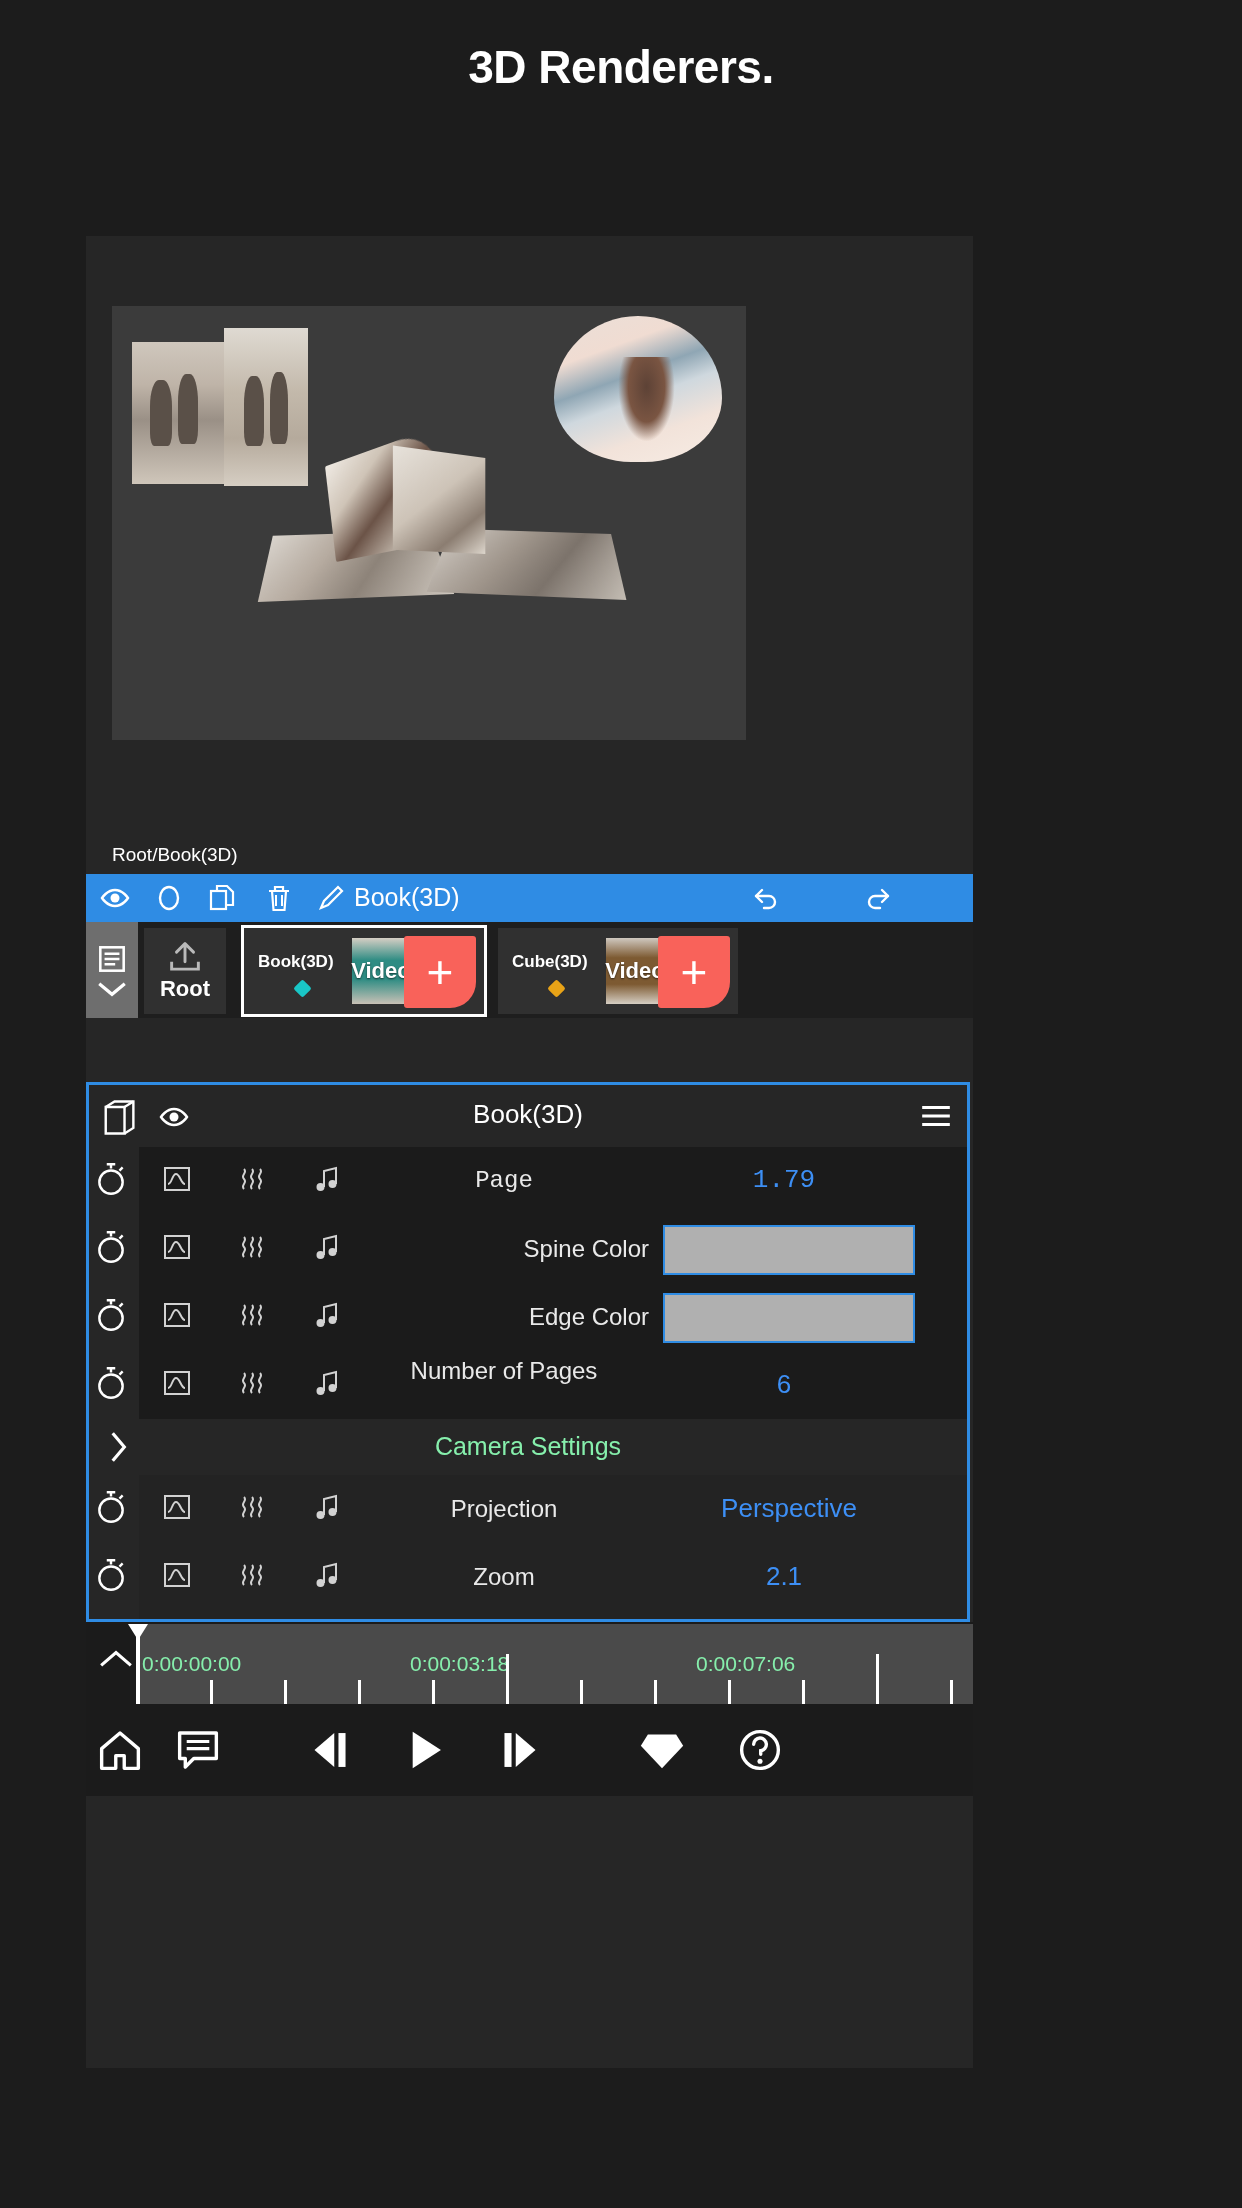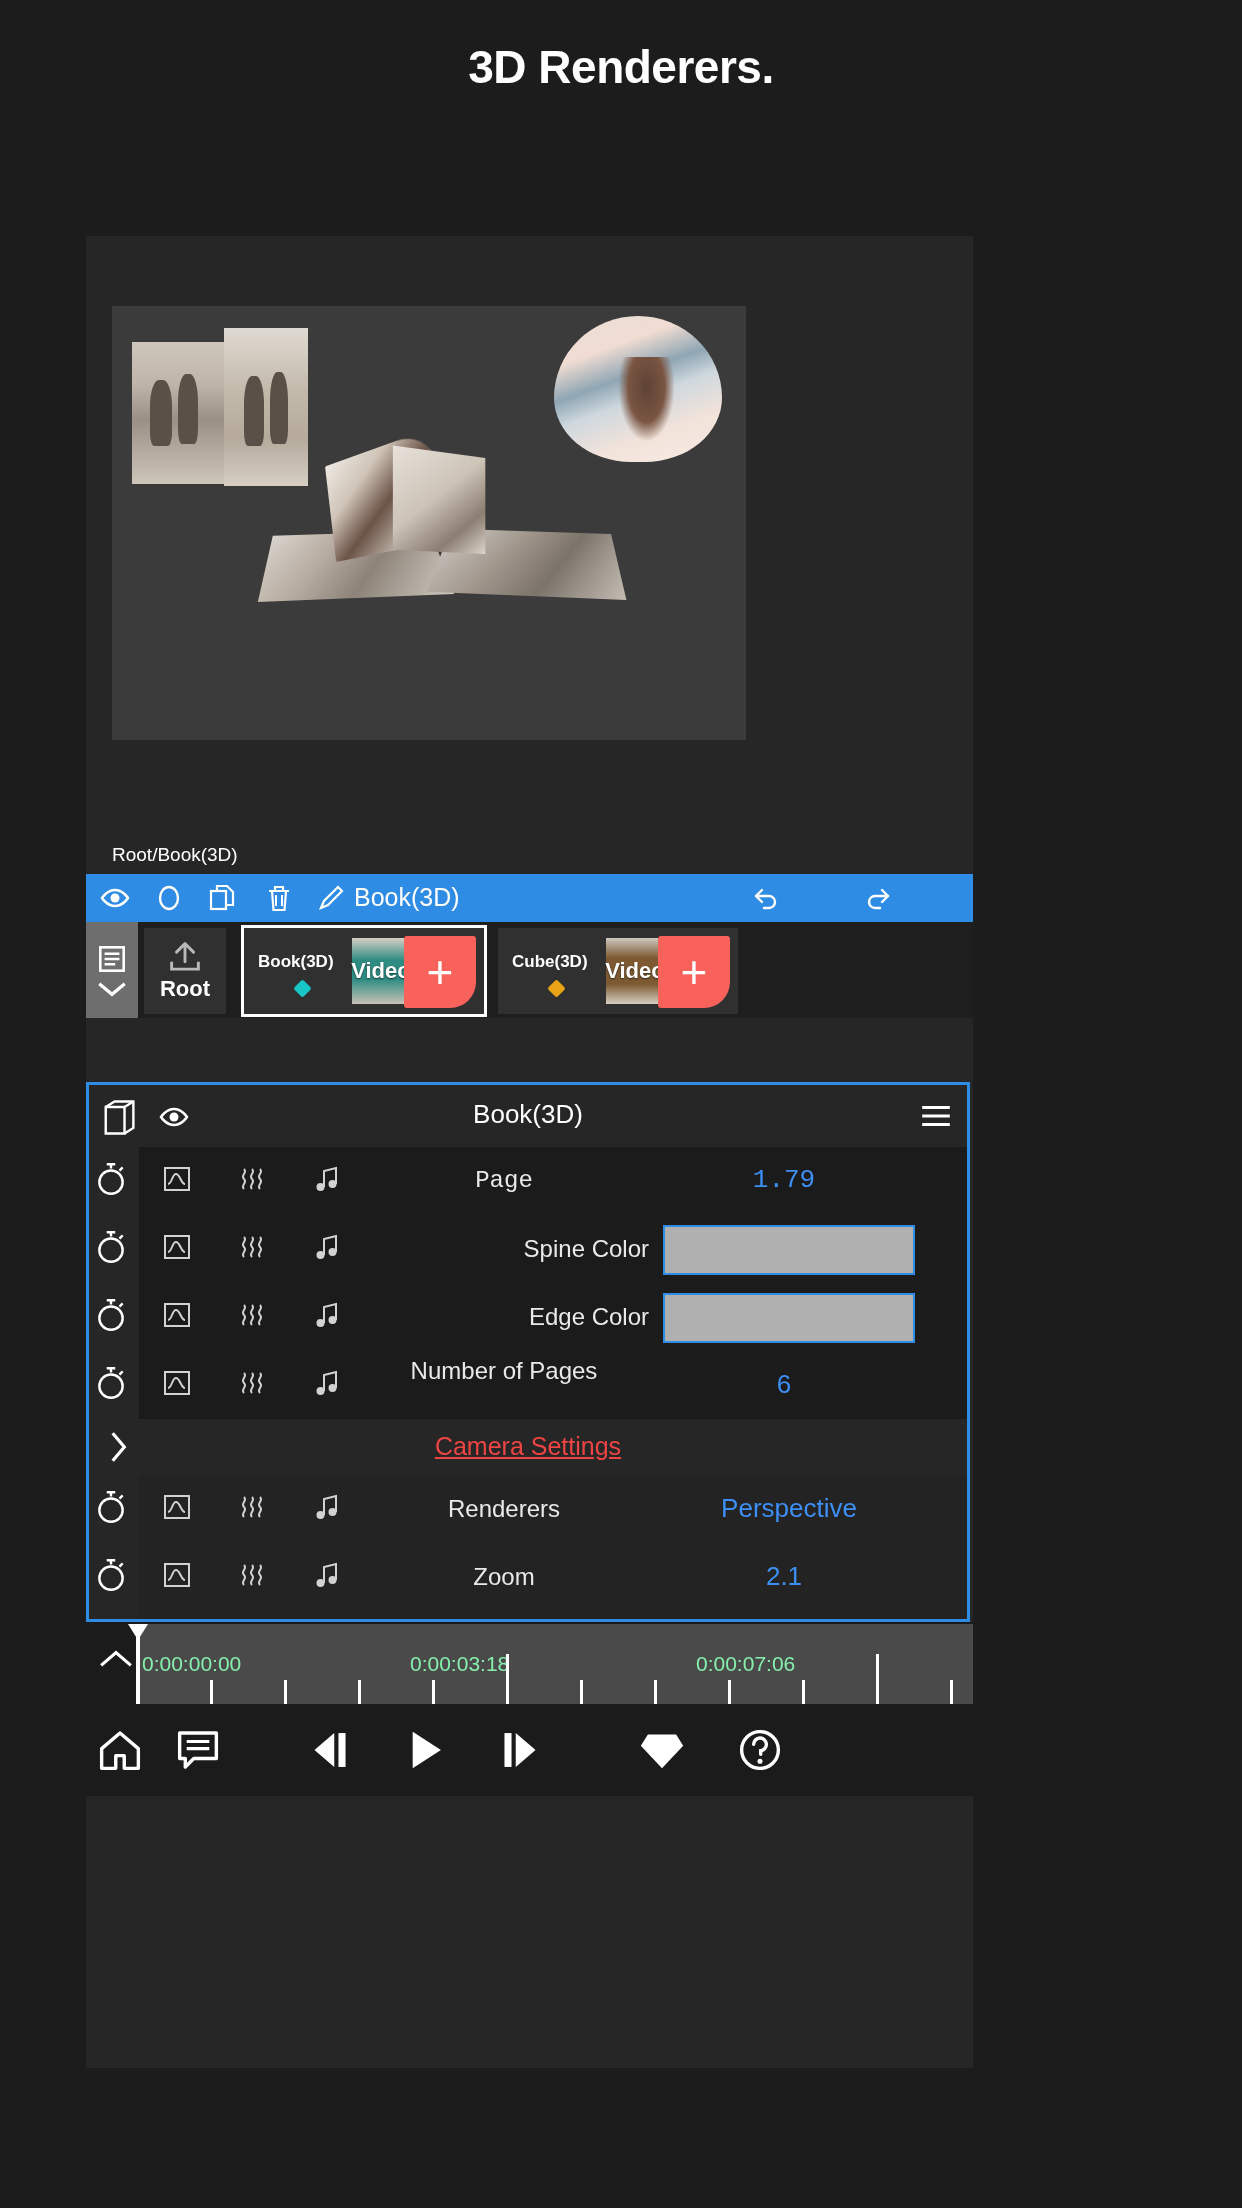--- a/index.html
+++ b/index.html
@@ -77,21 +77,21 @@
   .ph{position:absolute;left:0;top:0;width:878px;height:62px;}
   .ph .ph-name{position:absolute;left:0;top:14px;width:878px;text-align:center;color:#fff;font-size:26px;}
   .prow{position:absolute;left:50px;width:828px;height:68px;background:#1b1b1b;}
   .prow.alt{background:#232323;}
   .prow .plabel{position:absolute;left:210px;width:310px;text-align:center;color:#e9e9e9;font-size:24px;}
   .prow .pval{position:absolute;left:530px;width:230px;text-align:center;color:#3d8ff5;font-size:26px;}
   .swatch{position:absolute;left:524px;top:10px;width:248px;height:46px;background:#b0b0b0;border:2px solid #2f8ce4;}
   .rowicon{position:absolute;}
   .stopwatch{position:absolute;left:10px;}
   .camrow{position:absolute;left:0;width:878px;height:56px;background:#262626;}
-  .camrow .clbl{position:absolute;left:0;top:13px;width:878px;text-align:center;color:#ef4444;font-size:25px;text-decoration:underline;}
+  .camrow .clbl{position:absolute;left:0;top:13px;width:878px;text-align:center;color:#86efac;font-size:25px;}
 
   
   .tl{position:absolute;left:0;top:1386px;width:887px;height:82px;background:#1b1b1b;}
   .tlruler{position:absolute;left:50px;top:2px;width:837px;height:80px;background:#4a4a4a;}
   .tl-time{position:absolute;top:28px;color:#86efac;font-size:21px;white-space:nowrap;}
   .tick{position:absolute;bottom:0;width:3px;background:#fff;}
   .playhead{position:absolute;left:0;top:0;width:4px;height:80px;background:#fff;}
   .playhead:before{content:"";position:absolute;left:-8px;top:0;border-left:10px solid transparent;
     border-right:10px solid transparent;border-top:16px solid #fff;}
 
@@ -388,21 +388,21 @@
               <path d="M7 6c4 4-4 6 0 10s-4 6 0 10M15 6c4 4-4 6 0 10s-4 6 0 10M23 6c4 4-4 6 0 10s-4 6 0 10" fill="none" stroke="#d2d2d2" stroke-width="2"></path>
             </svg>
         </span>
         <span class="rowicon" style="left:172px;top:15px;">
           <svg viewBox="0 0 32 32" width="32" height="34">
               <path d="M13 24V8l12-3v16" fill="none" stroke="#d2d2d2" stroke-width="2"></path>
               <circle cx="9.5" cy="24" r="4" fill="#d2d2d2"></circle>
               <circle cx="21.5" cy="21" r="4" fill="#d2d2d2"></circle>
             </svg>
         </span>
-        <div class="plabel" style="top:20px;">Renderers</div>
+        <div class="plabel" style="top:20px;">Projection</div>
         <div class="pval" style="top:18px;width:300px;left:500px;">Perspective</div>
       </div>
 
       <div class="prow alt" style="top:458px;">
         <span class="stopwatch" style="left:-44px;top:14px;">
           <svg viewBox="0 0 30 34" width="32" height="36">
               <circle cx="15" cy="20" r="11" fill="none" stroke="#fff" stroke-width="2.3"></circle>
               <path d="M11 3h8M15 3v4M23 9l3-3" stroke="#fff" stroke-width="2.3"></path>
             </svg>
         </span>

